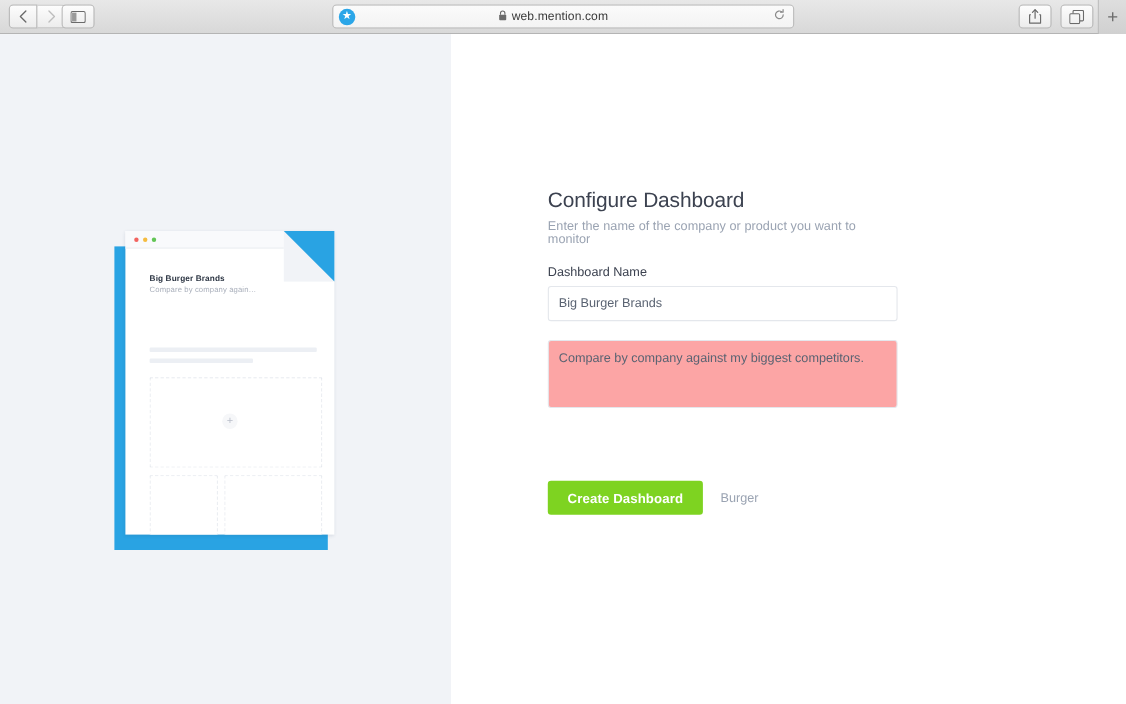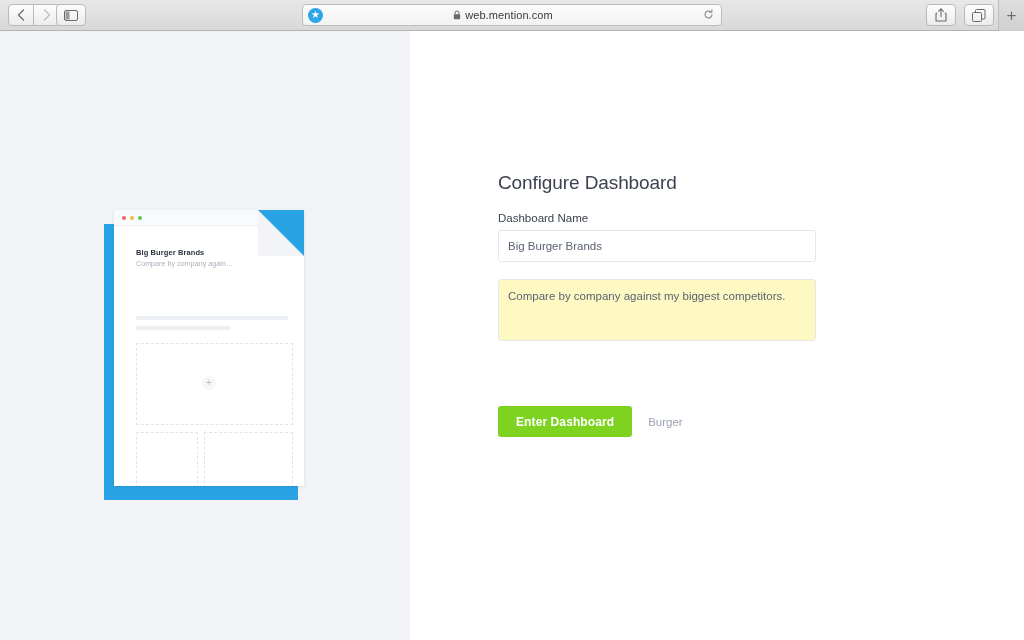--- a/index.html
+++ b/index.html
@@ -307,21 +307,21 @@
   .text-area {
     width: 318px;
     height: 62px;
     border: 1px solid #e4e7ec;
     border-radius: 3px;
     box-sizing: border-box;
     padding: 8px 9px;
     font-family: "Liberation Sans", sans-serif;
     font-size: 11.5px;
     color: #5a6372;
-    background: #fef9c3;
+    background: #fca5a5;
     outline: none;
     resize: none;
     line-height: 1.4;
   }
   .actions {
     margin-top: 61px;
     display: flex;
     align-items: center;
   }
   .btn-primary {
@@ -464,29 +464,30 @@
     <div class="close-btn">
       <span>
         <svg width="13" height="13" viewBox="0 0 13 13">
           <path d="M1 1 L12 12 M12 1 L1 12" stroke="#8d98ab" stroke-width="1.6" stroke-linecap="round"></path>
         </svg>
       </span>
     </div>
 
     <div class="form-wrap">
       <h1 class="form-title">Configure Dashboard</h1>
+      <p class="form-sub">Enter the name of the company or product you want to monitor</p>
 
       <div class="field-group-name">
         <label class="field-label">Dashboard Name</label>
         <input class="text-input" type="text" value="Big Burger Brands" style="">
       </div>
 
       <div class="field-group-desc">
         <textarea class="text-area" placeholder="Description" style="">Compare by company against my biggest competitors.</textarea>
       </div>
 
       <div class="actions">
-        <button class="btn-primary">Enter Dashboard</button>
+        <button class="btn-primary">Create Dashboard</button>
         <button class="btn-cancel">Burger</button>
       </div>
     </div>
   </div>
 </div>
 
 </body></html>

